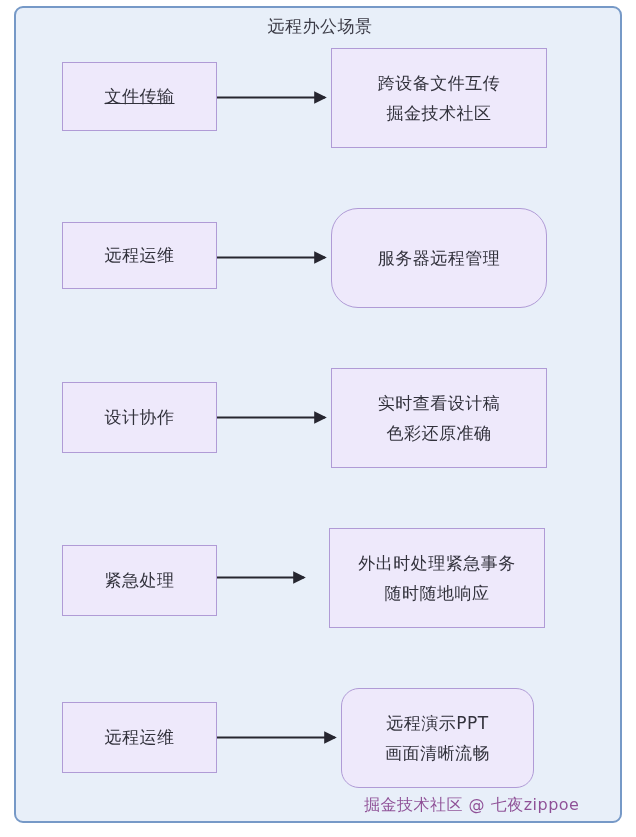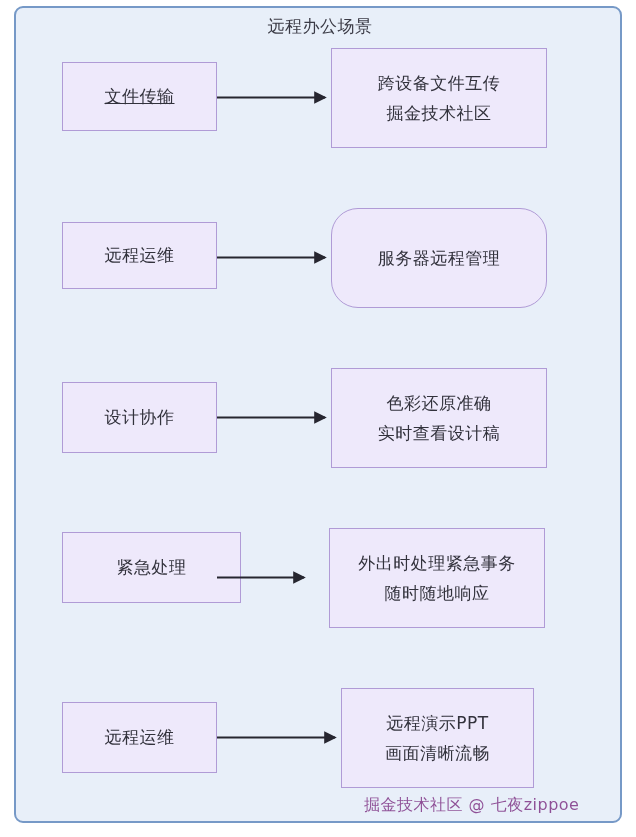--- a/index.html
+++ b/index.html
@@ -121,36 +121,36 @@
     <span>远程运维</span>
   </div>
   <div class="node node-right" style="left:331px; top:208px; width:216px; height:100px;border-radius:27px;">
     <span class="line">服务器远程管理</span>
   </div>
 
   <div class="node node-left" style="left:62px; top:382px; width:155px; height:71px;">
     <span>设计协作</span>
   </div>
   <div class="node node-right" style="left:331px; top:368px; width:216px; height:100px;">
+    <span class="line">实时查看设计稿</span>
     <span class="line">色彩还原准确</span>
-    <span class="line">实时查看设计稿</span>
   </div>
 
-  <div class="node node-left" style="left:62px; top:532px; width:179px; height:71px;font-family:Liberation Serif, serif;">
+  <div class="node node-left" style="left:62px; top:545px; width:155px; height:71px;font-family:Liberation Serif, serif;">
     <span>紧急处理</span>
   </div>
   <div class="node node-right" style="left:310px; top:528px; width:216px; height:100px;margin-left:19px;">
     <span class="line">外出时处理紧急事务</span>
     <span class="line">随时随地响应</span>
   </div>
 
   <div class="node node-left" style="left:62px; top:702px; width:155px; height:71px;">
     <span>远程运维</span>
   </div>
-  <div class="node node-right" style="left:341px; top:688px; width:193px; height:100px;">
+  <div class="node node-right" style="left:341px; top:688px; width:193px; height:100px;border-radius:18px;">
     <span class="line">远程演示PPT</span>
     <span class="line">画面清晰流畅</span>
   </div>
 
   <svg class="arrow-layer" width="636" height="837" viewBox="0 0 636 837">
     <defs>
       <marker id="arrowhead" markerWidth="7" markerHeight="7" refX="6" refY="3.5" orient="auto" markerUnits="strokeWidth">
         <polygon points="0 0, 7 3.5, 0 7" fill="#262630"></polygon>
       </marker>
     </defs>

